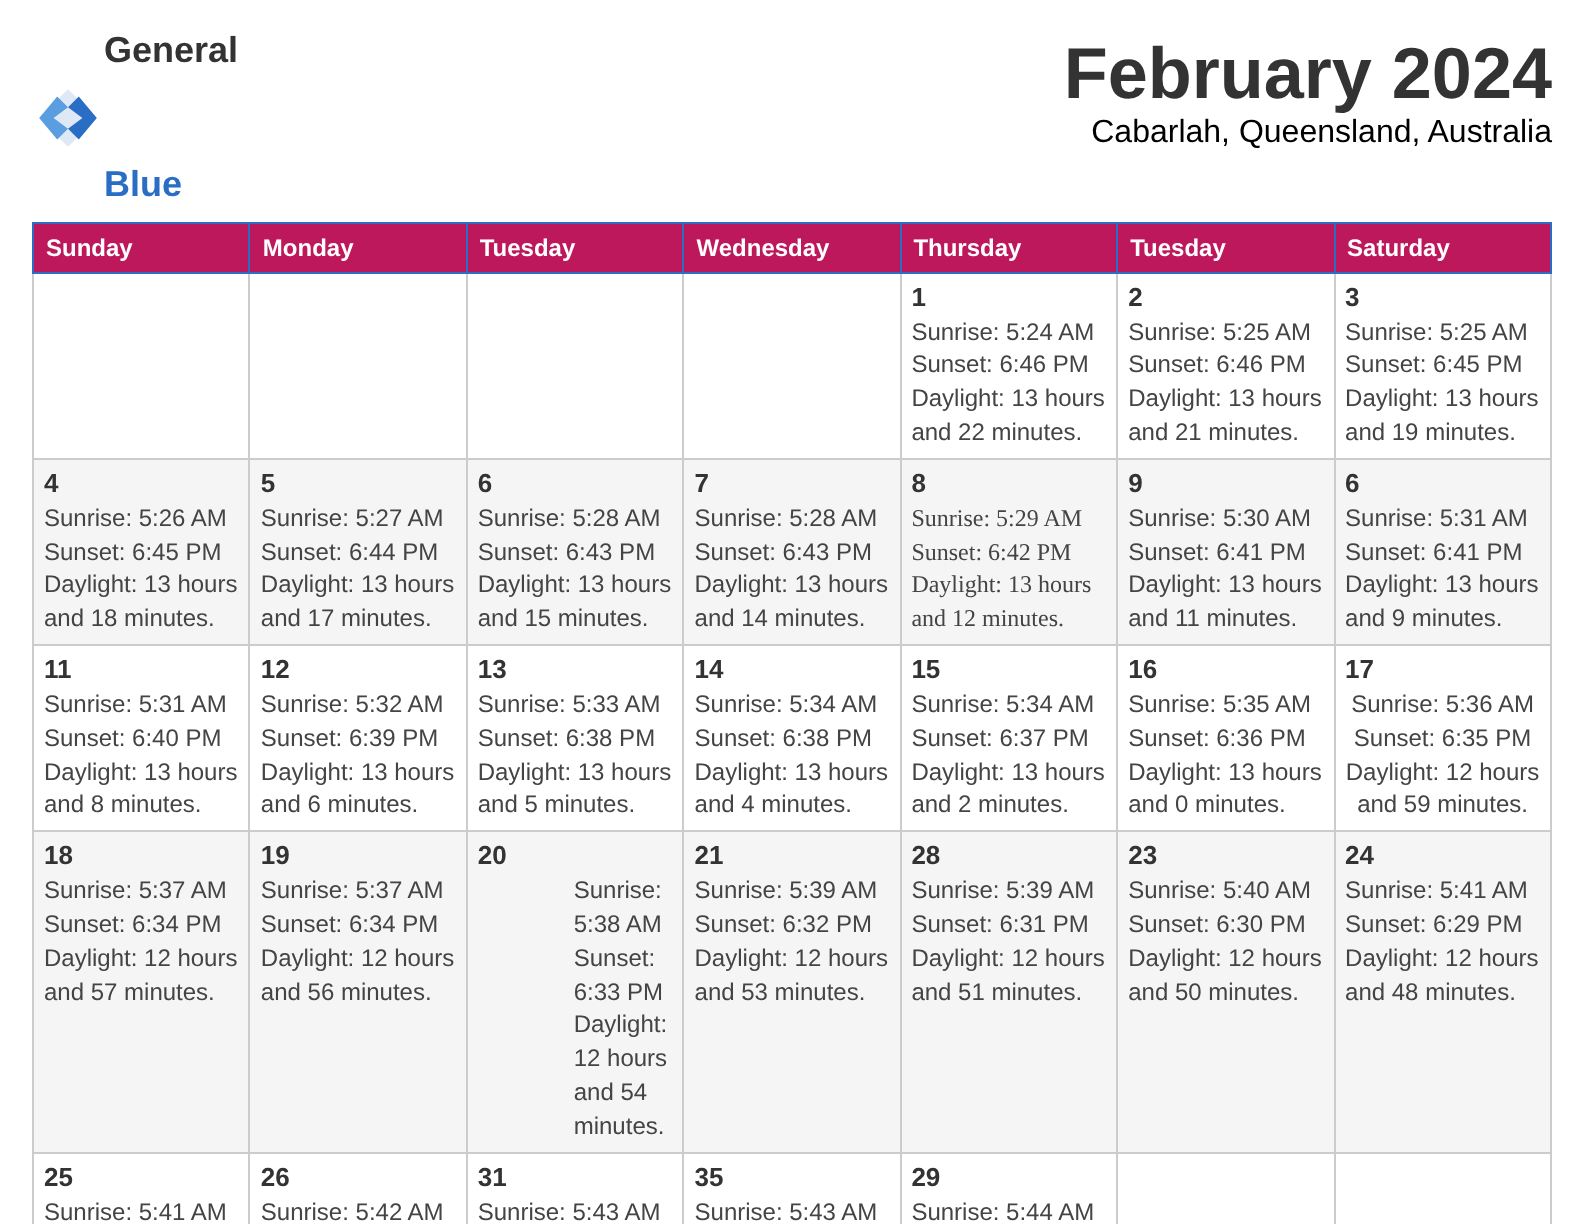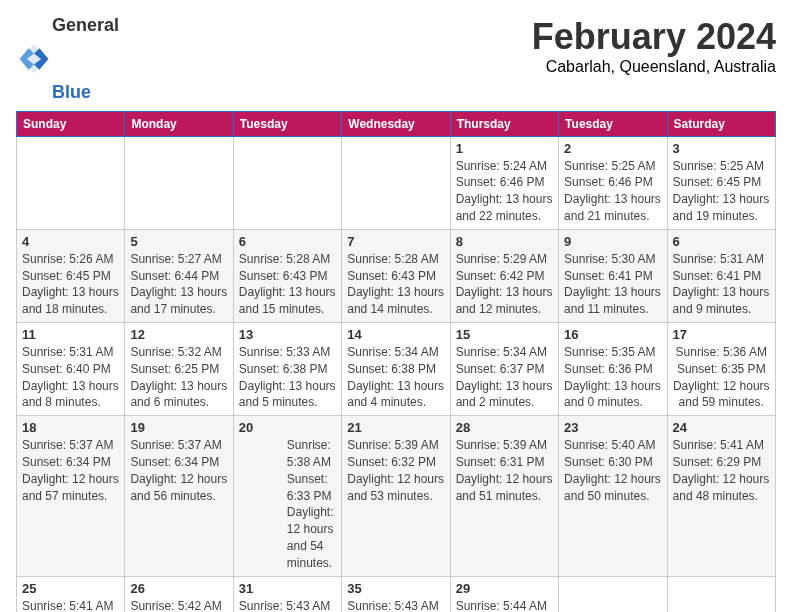--- a/index.html
+++ b/index.html
@@ -179,21 +179,21 @@
         </td>
         <td>
           <span class="day-number">7</span>
           <div class="day-info" style="white-space: pre-line;">Sunrise: 5:28 AM
 Sunset: 6:43 PM
 Daylight: 13 hours
 and 14 minutes.</div>
         </td>
         <td>
           <span class="day-number">8</span>
-          <div class="day-info" style="white-space: pre-line;">Sunrise: 5:29 AM
+          <div class="day-info" style="white-space: pre-line; font-family: Liberation Serif, serif;">Sunrise: 5:29 AM
 Sunset: 6:42 PM
 Daylight: 13 hours
 and 12 minutes.</div>
         </td>
         <td>
           <span class="day-number">9</span>
           <div class="day-info" style="white-space: pre-line;">Sunrise: 5:30 AM
 Sunset: 6:41 PM
 Daylight: 13 hours
 and 11 minutes.</div>
@@ -210,21 +210,21 @@
         <td>
           <span class="day-number">11</span>
           <div class="day-info" style="white-space: pre-line;">Sunrise: 5:31 AM
 Sunset: 6:40 PM
 Daylight: 13 hours
 and 8 minutes.</div>
         </td>
         <td>
           <span class="day-number">12</span>
           <div class="day-info" style="white-space: pre-line;">Sunrise: 5:32 AM
-Sunset: 6:25 PM
+Sunset: 6:39 PM
 Daylight: 13 hours
 and 6 minutes.</div>
         </td>
         <td>
           <span class="day-number">13</span>
           <div class="day-info" style="white-space: pre-line;">Sunrise: 5:33 AM
 Sunset: 6:38 PM
 Daylight: 13 hours
 and 5 minutes.</div>
         </td>

